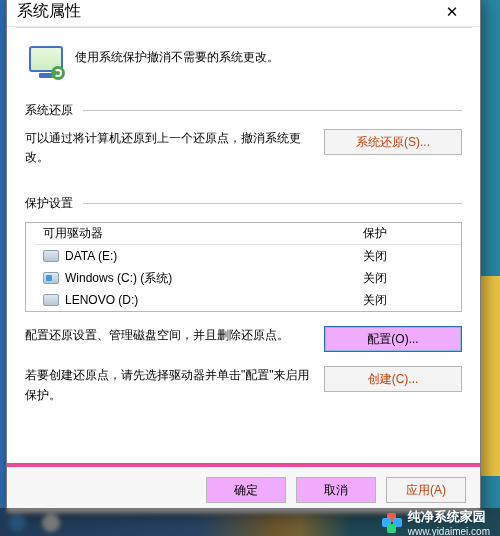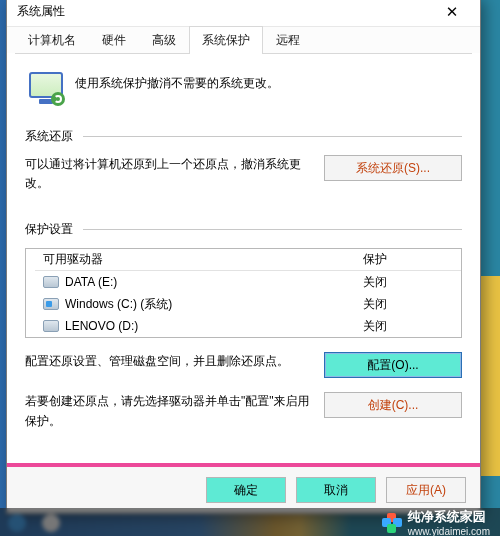--- a/index.html
+++ b/index.html
@@ -44,21 +44,21 @@
   .dialog {
     position:absolute; left:6px; top:-4px; width:475px; height:518px;
     background:#fff; border:1px solid #7a7a7a;
     box-shadow: 4px 4px 14px rgba(0,0,0,.4);
     display:flex; flex-direction:column;
   }
   .titlebar {
     height:30px; display:flex; align-items:center; justify-content:space-between;
     padding:0 8px 0 10px; border-bottom:1px solid #e8e8e8;
   }
-  .titlebar .ttl { font-size:12px; }
+  .titlebar .ttl { font-size:16px; }
   .close-btn {
     width:40px; height:24px; display:flex; align-items:center; justify-content:center;
     font-size:15px; line-height:1;
   }
 
   .tabstrip {
     display:flex; align-items:flex-end; height:26px; padding:0 8px;
     background:#fcfcfc;
   }
   .tab {
@@ -83,21 +83,21 @@
   .intro .txt{padding-top:5px;}
 
   .section { margin-top:8px; }
   .section-head { display:flex; align-items:center; gap:10px; margin:8px 0 10px; }
   .section-head .label{white-space:nowrap;}
   .section-head .rule{flex:1;height:1px;background:#c8c8c8;}
 
   .row2 { display:flex; gap:14px; align-items:flex-start; }
   .row2 .desc { flex:1; line-height:1.6; }
   .btn {
-    min-width:138px; height:26px; border:1px solid #b6b6b6; background:#5eead4;
+    min-width:138px; height:26px; border:1px solid #b6b6b6; background:#f0abfc;
     font-family:inherit; font-size:12px; padding:0 10px; text-align:center;
     display:inline-flex;align-items:center;justify-content:center;
   }
   .btn.disabled { color:#c2410c; background:#f4f4f4; }
   .btn.accent { border-color:#2a6fb5; box-shadow:0 0 0 1px #8db9e6 inset;}
 
   .drive-box {
     border:1px solid #b8b8b8; margin-top:4px;
   }
   .drive-head, .drive-row {
@@ -127,27 +127,20 @@
 
 <div class="dialog">
 
   <div class="titlebar">
     <span class="ttl">系统属性</span>
     <div class="close-btn">
       <span>✕</span>
     </div>
   </div>
 
-  <div class="tabstrip">
-    <div class="tab">计算机名</div>
-    <div class="tab">硬件</div>
-    <div class="tab">高级</div>
-    <div class="tab active">系统保护</div>
-    <div class="tab">远程</div>
-  </div>
   <div class="tabline"></div>
 
   <div class="client">
 
     <div class="intro">
       <div class="icon">
         <div class="mon"></div>
           <div class="base"></div>
           <div class="arrow"></div>
       </div>

